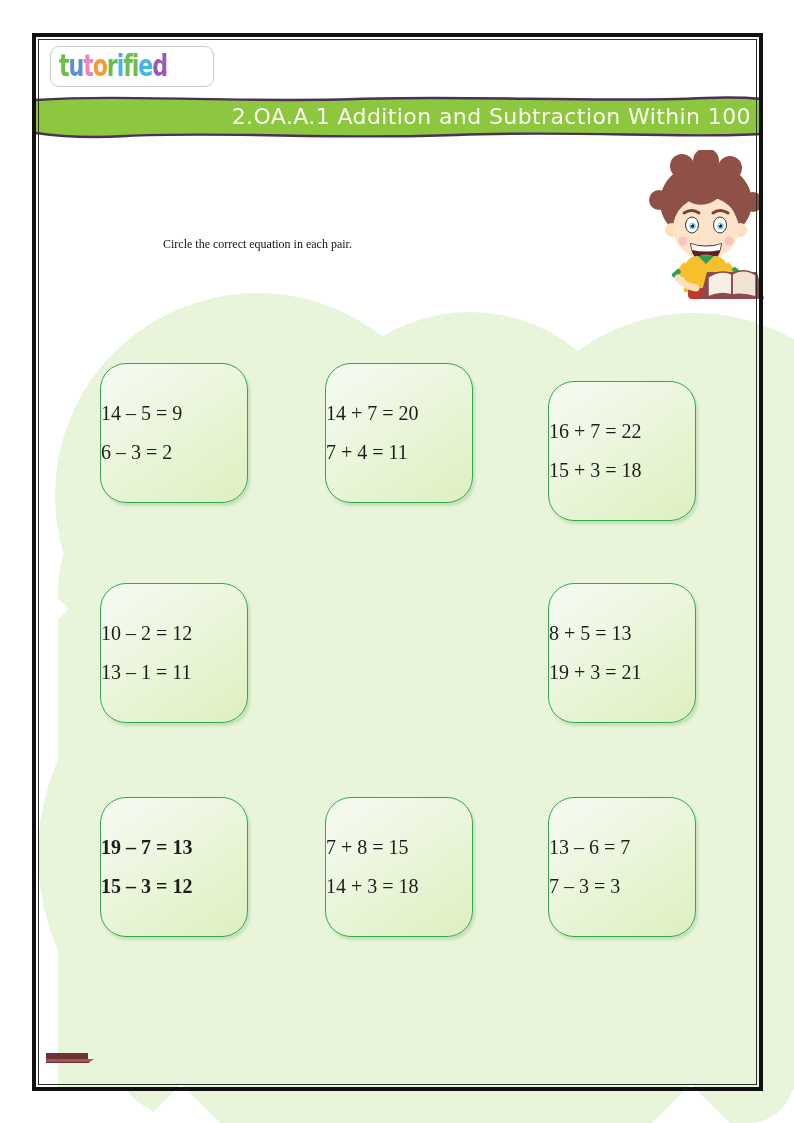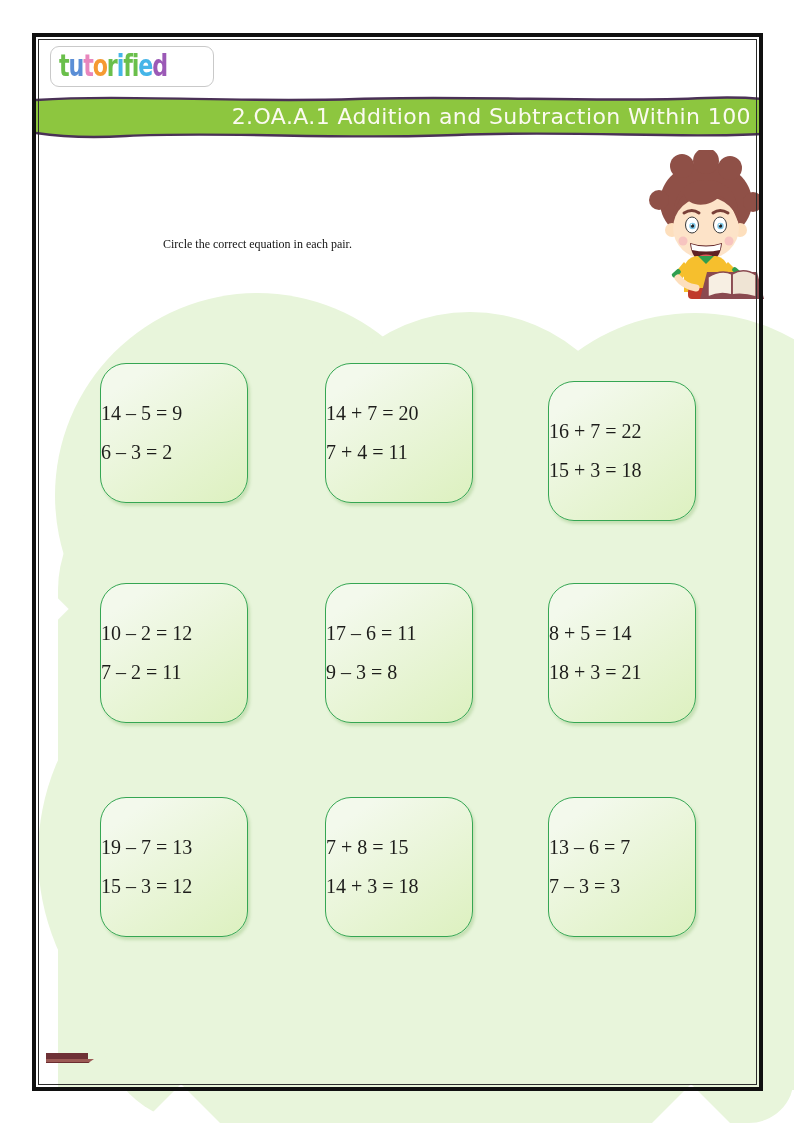--- a/index.html
+++ b/index.html
@@ -158,32 +158,28 @@
     <div class="eq">14 + 7 = 20</div>
     <div class="eq">7 + 4 = 11</div>
   </div>
   <div class="card" style="left:548px;top:381px;">
     <div class="eq">16 + 7 = 22</div>
     <div class="eq">15 + 3 = 18</div>
   </div>
 
   <div class="card" style="left:100px;top:583px;">
     <div class="eq">10 – 2 = 12</div>
-    <div class="eq">7 – 2 = 11</div>
-  </div>
-  <div class="card" style="left:325px;top:583px;">
-    <div class="eq">17 – 6 = 11</div>
-    <div class="eq">9 – 3 = 8</div>
+    <div class="eq">13 – 1 = 11</div>
   </div>
   <div class="card" style="left:548px;top:583px;">
-    <div class="eq">8 + 5 = 14</div>
-    <div class="eq">18 + 3 = 21</div>
+    <div class="eq">8 + 5 = 13</div>
+    <div class="eq">19 + 3 = 21</div>
   </div>
 
-  <div class="card" style="left:100px;top:797px;">
+  <div class="card" style="left:100px;top:797px;font-weight:bold;">
     <div class="eq">19 – 7 = 13</div>
     <div class="eq">15 – 3 = 12</div>
   </div>
   <div class="card" style="left:325px;top:797px;">
     <div class="eq">7 + 8 = 15</div>
     <div class="eq">14 + 3 = 18</div>
   </div>
   <div class="card" style="left:548px;top:797px;">
     <div class="eq">13 – 6 = 7</div>
     <div class="eq">7 – 3 = 3</div>

